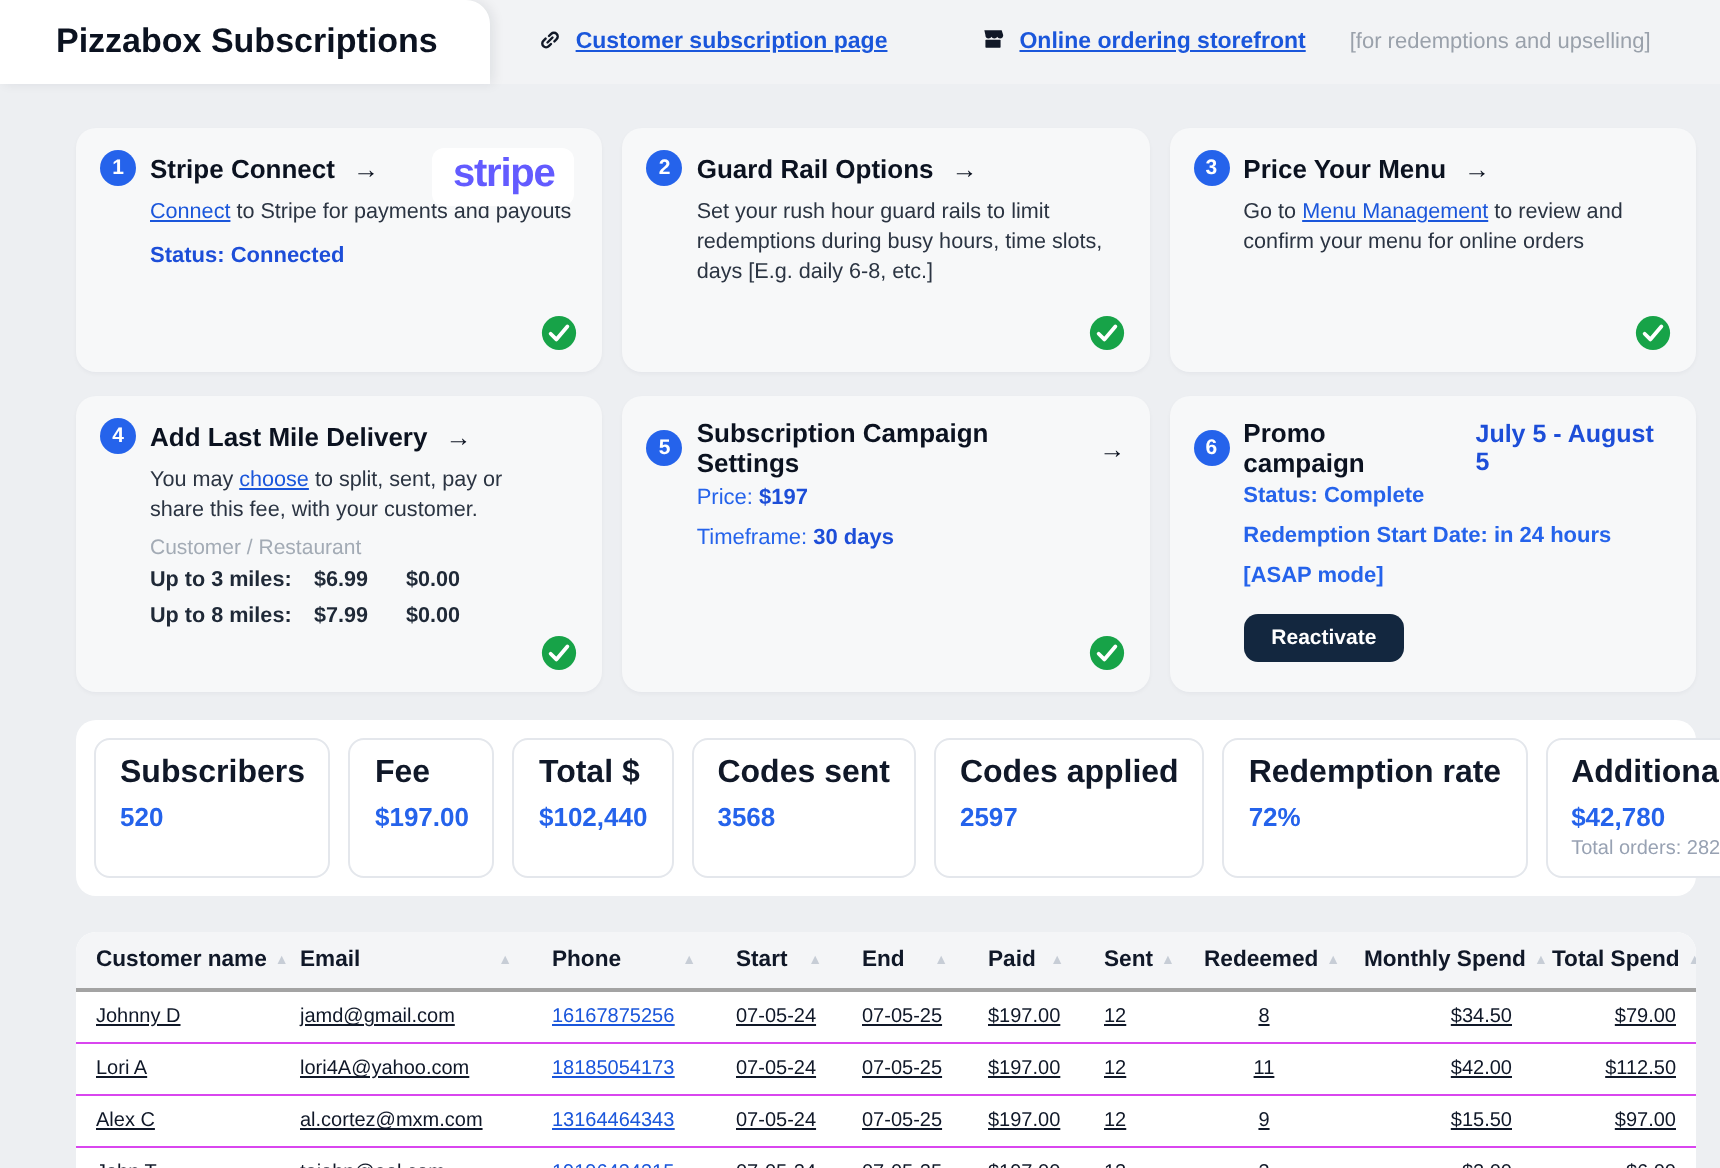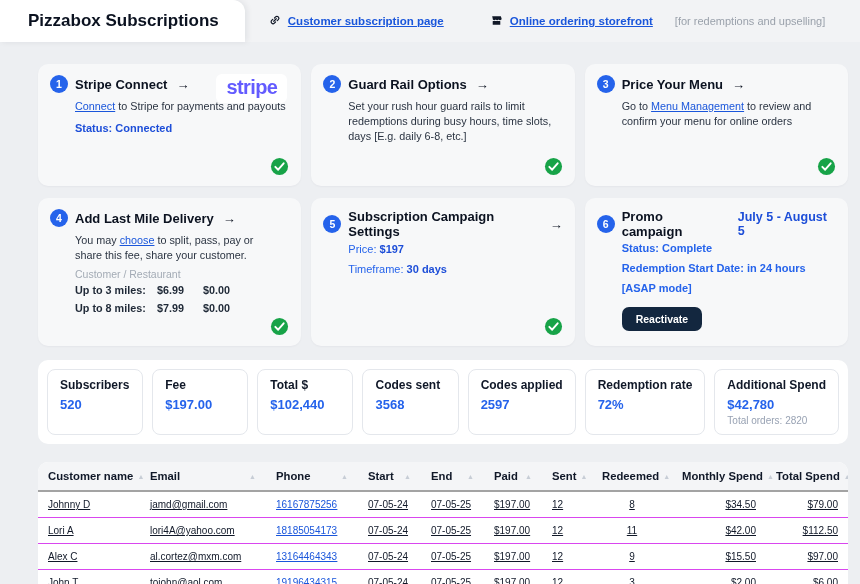--- a/index.html
+++ b/index.html
@@ -58,21 +58,21 @@
   .promo-line:first-of-type{margin-top:7px;}
   .reactivate-btn{
     margin:9px 0 0 25px;background:#13273f;color:#fff;border:none;border-radius:7px;
     padding:6px 14px;font-size:10.5px;font-weight:600;cursor:pointer;font-family:inherit;
   }
 
   
   .stats{margin-top:14px;background:#fff;border-radius:10px;padding:9px;display:flex;gap:9px;}
   .stat{flex:1;border:1px solid #e4e7ec;border-radius:8px;padding:8px 12px;background:#fff;}
   .stat.wide{flex:1.25;}
-  .stat-label{font-size:12px;font-weight:700;color:#101828;white-space:nowrap;}
+  .stat-label{font-size:16px;font-weight:700;color:#101828;white-space:nowrap;}
   .stat-value{margin-top:5px;font-size:13px;font-weight:700;color:#2563eb;}
   .stat-sub{margin-top:3px;font-size:10px;color:#98a2b3;}
 
   
   .table-card{margin-top:18px;background:#fff;border-radius:10px 10px 0 0;overflow:hidden;}
   table{width:100%;border-collapse:collapse;table-layout:fixed;}
   thead th{
     background:#f4f5f7;padding:8px 10px;font-size:11.3px;font-weight:700;color:#101828;
     border-bottom:2px solid #a3a3a3;text-align:left;cursor:pointer;white-space:nowrap;
   }
@@ -174,21 +174,21 @@
       </span>
     </div>
 
     <div class="card">
       <div class="card-head">
         <span class="badge">4</span>
         <span class="card-title">Add Last Mile Delivery</span>
         <span class="arrow">→</span>
       </div>
       <div class="card-body narrow">
-        <span>You may </span><a class="inline-link">choose</a><span> to split, pass, pay or share this fee, share your customer.</span>
+        <span>You may </span><a class="inline-link">choose</a><span> to split, sent, pay or share this fee, with your customer.</span>
       </div>
       <div class="fee-note">Customer / Restaurant</div>
       <div class="fee-row">
         <span>Up to 3 miles:</span>
         <span>$6.99</span>
         <span>$0.00</span>
       </div>
       <div class="fee-row">
         <span>Up to 8 miles:</span>
         <span>$7.99</span>

